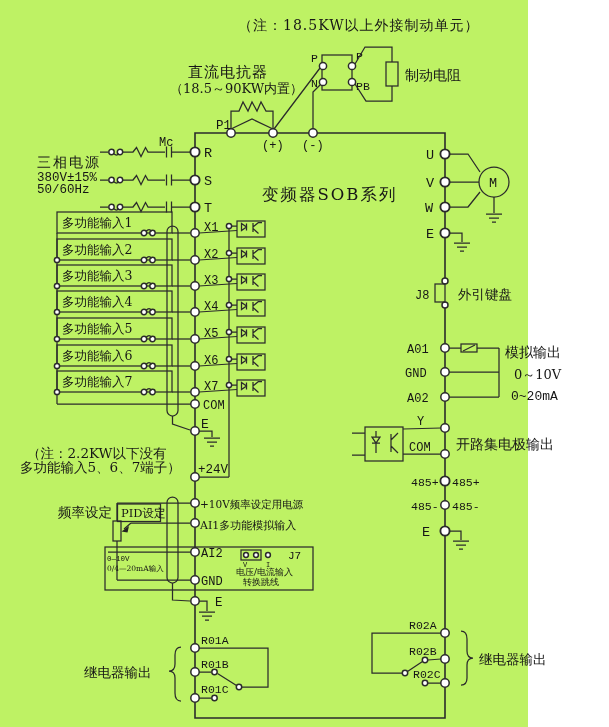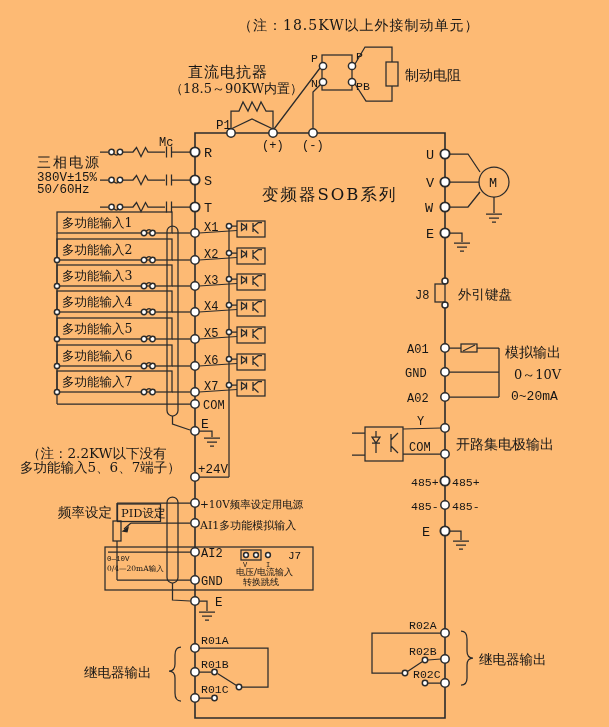--- a/index.html
+++ b/index.html
@@ -1,16 +1,16 @@
 <!DOCTYPE html>
 <html><head>
 <meta charset="utf-8">
 <style>
   html,body{margin:0;padding:0;background:#fff;}
-  #stage{width:609px;height:727px;background:#fdba74;position:relative;}
+  #stage{width:528px;height:727px;background:#bef264;position:relative;}
   svg{display:block;}
   svg text{fill:#161616;}
   .mono{font-family:"Liberation Mono","DejaVu Sans Mono",monospace;}
   .cjk{font-family:"DejaVu Serif","Liberation Serif",serif;}
   .w{stroke:#2b2b2b;stroke-width:1.25;fill:none;}
   .wb{stroke:#2b2b2b;stroke-width:1.6;fill:none;}
   .tc{fill:#fff;stroke:#2b2b2b;stroke-width:1.5;}
   .tcb{fill:#fff;stroke:#2b2b2b;stroke-width:1.9;}
   .fillk{fill:#222;stroke:none;}
   .s7{font-size:7px}.s75{font-size:7.5px}.s9{font-size:9px}.s10{font-size:10.5px}

